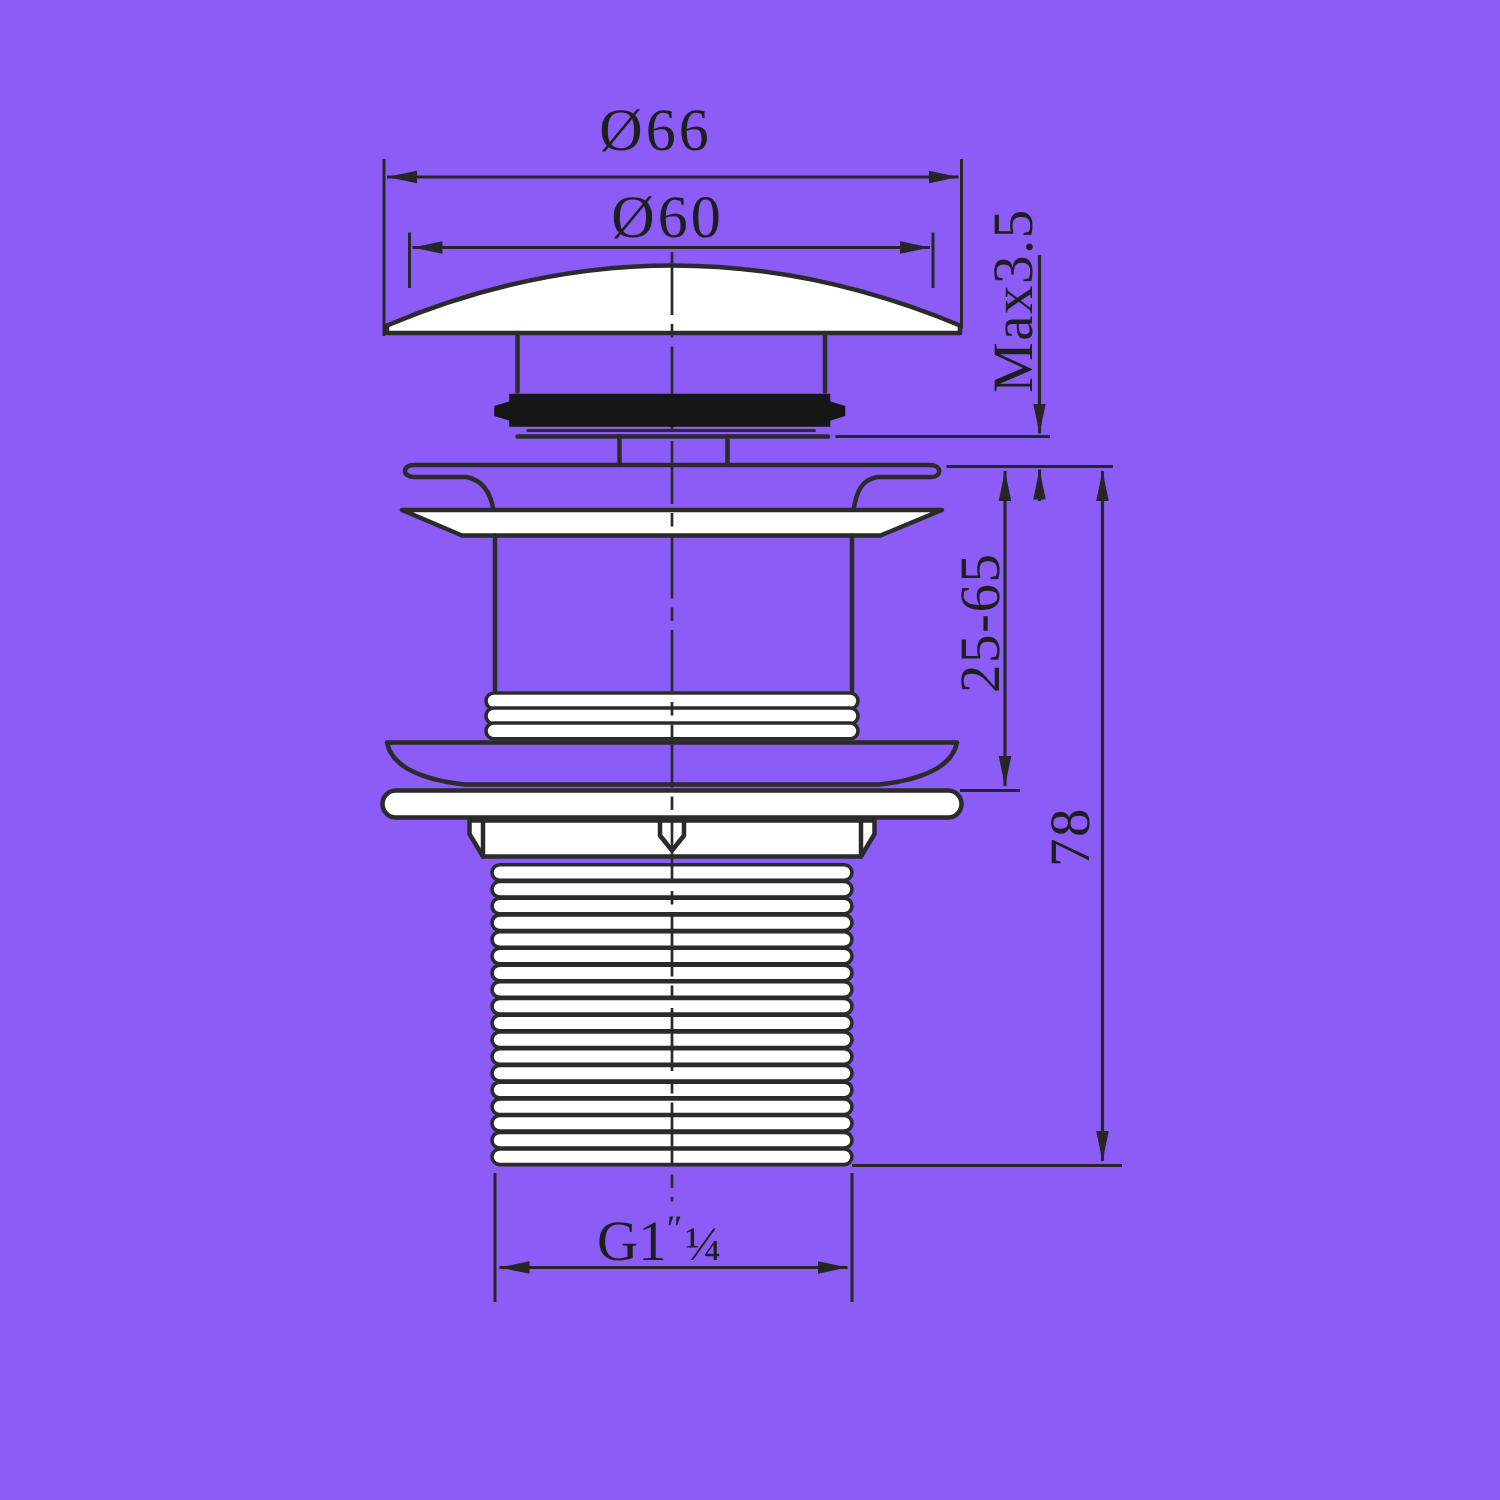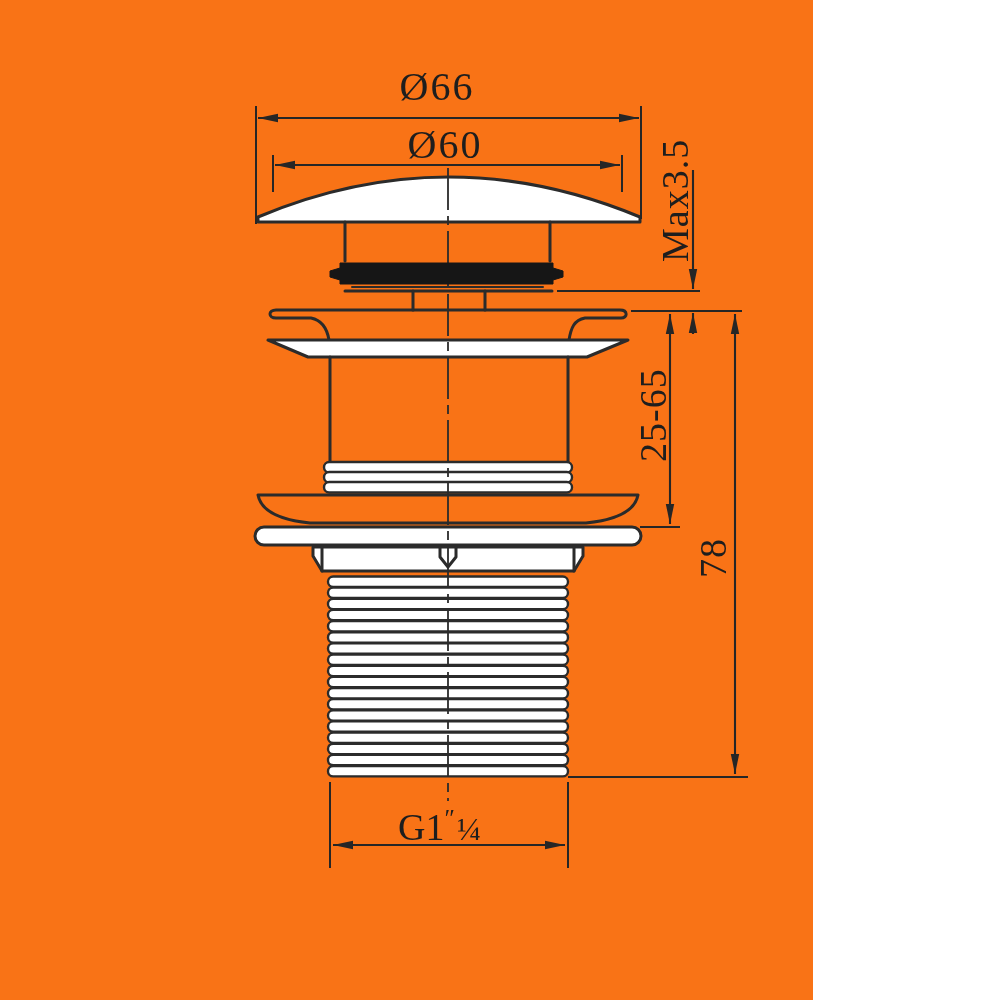--- a/index.html
+++ b/index.html
@@ -1,17 +1,17 @@
 <!DOCTYPE html>
 <html><head>
 <meta charset="utf-8">
 <style>
   html,body{margin:0;padding:0;background:#ffffff;}
   .canvas{
-    width:813px;height:1000px;background:#f97316;position:relative;
+    width:1000px;height:1000px;background:#8b5cf6;position:relative;
     font-family:"Liberation Serif","DejaVu Serif",serif;
   }
   svg{display:block;}
   .obj{stroke:#2b2b2b;stroke-width:3;fill:none;stroke-linecap:round;stroke-linejoin:round;}
   .obj-white{stroke:#2b2b2b;stroke-width:3;fill:#ffffff;stroke-linejoin:round;}
   .thin{stroke:#2b2b2b;stroke-width:2;fill:none;stroke-linecap:round;}
   .coil{stroke:#2b2b2b;stroke-width:2.4;fill:#ffffff;}
   .dim{stroke:#262626;stroke-width:2.1;fill:none;}
   .ext{stroke:#262626;stroke-width:2;fill:none;}
   .centerline{stroke:#2b2b2b;stroke-width:1.8;fill:none;stroke-dasharray:42 6 9 6;}

